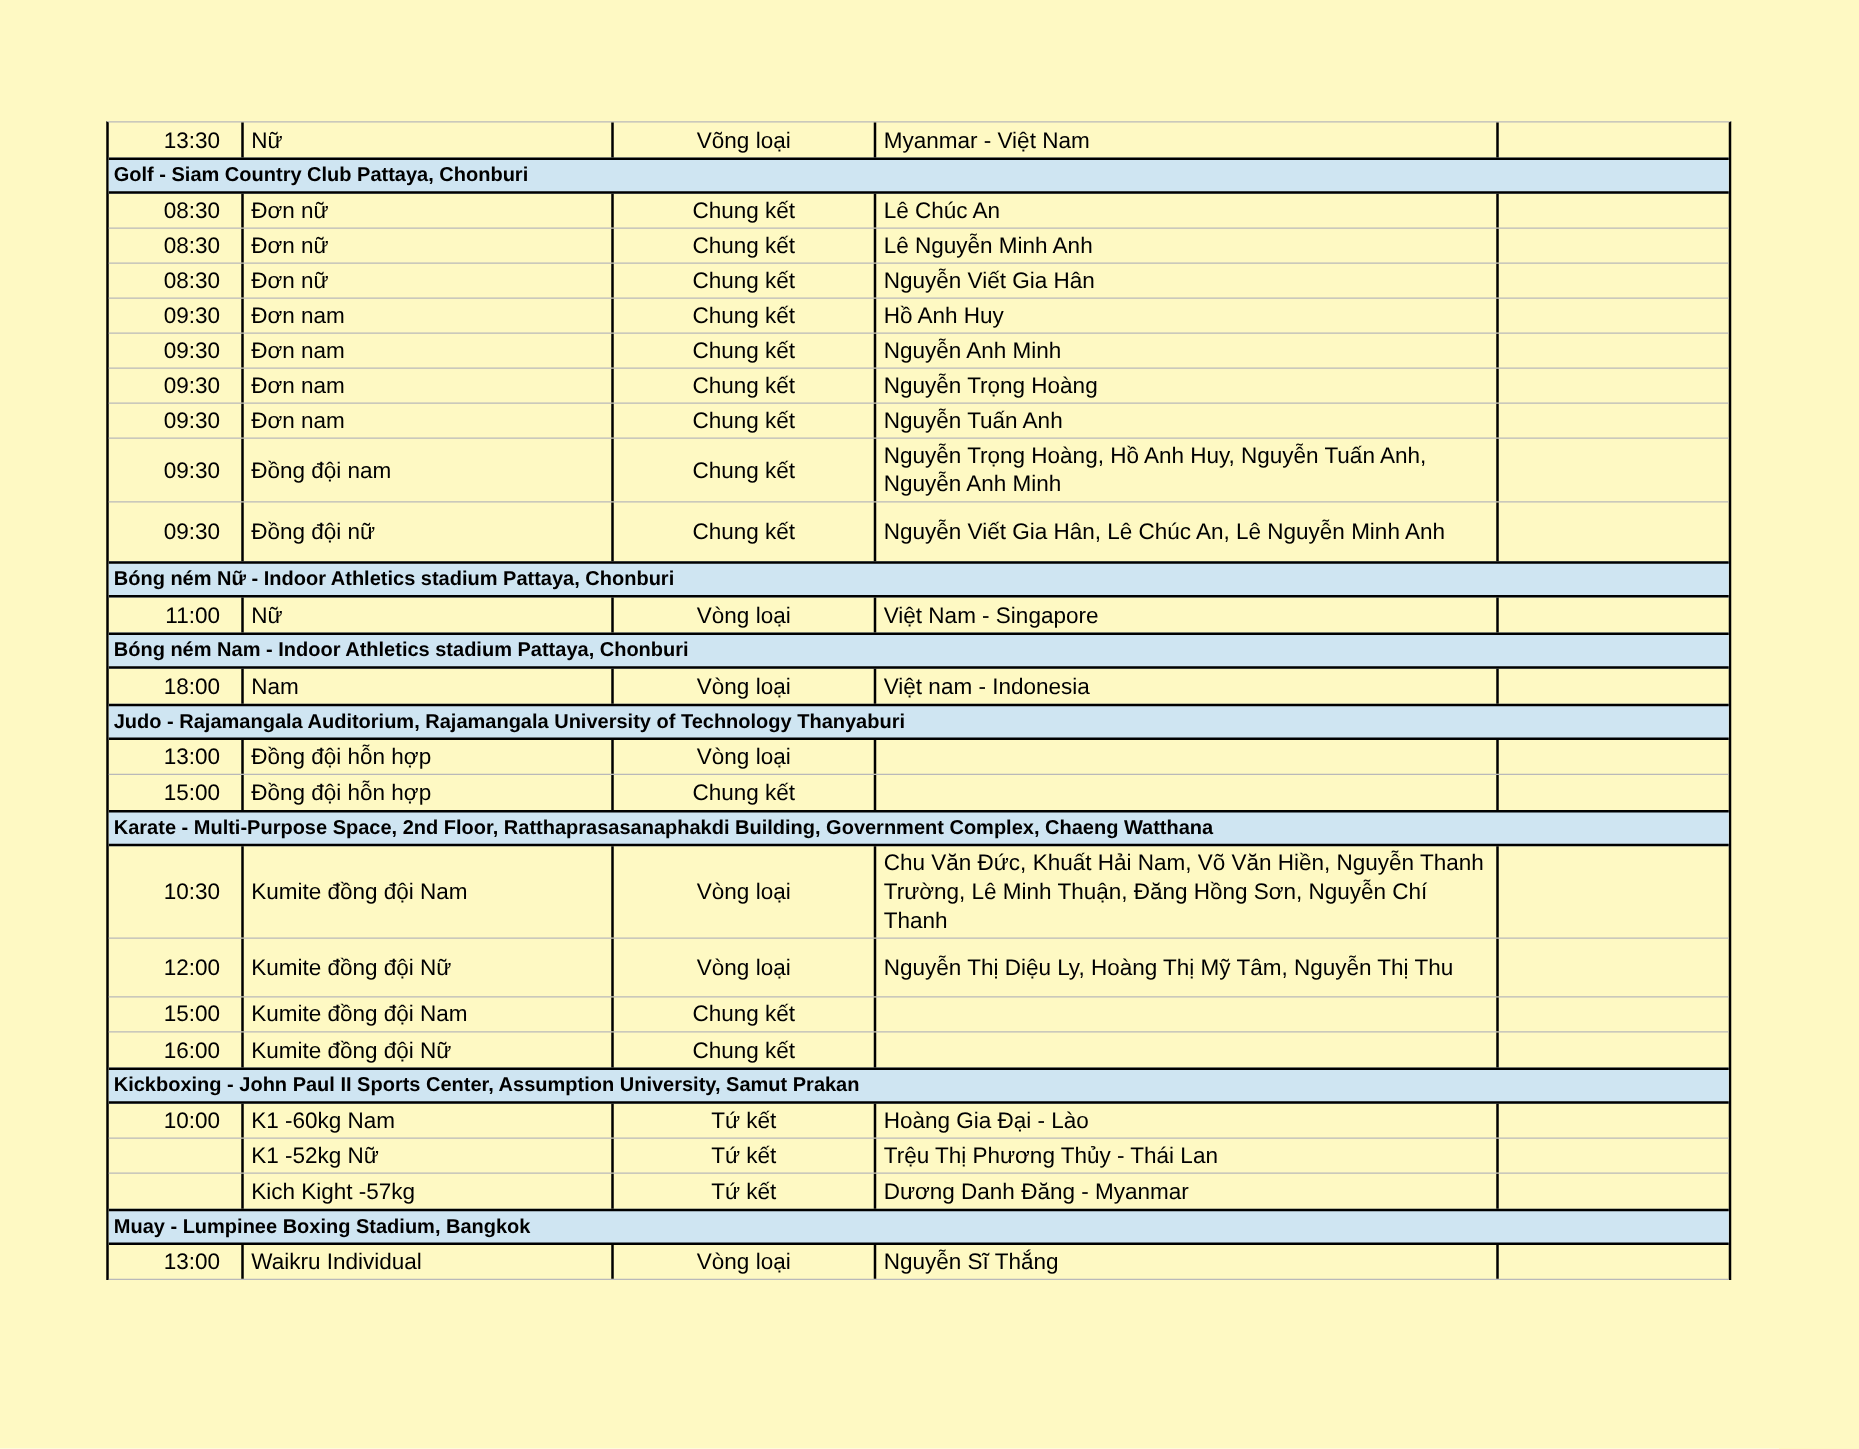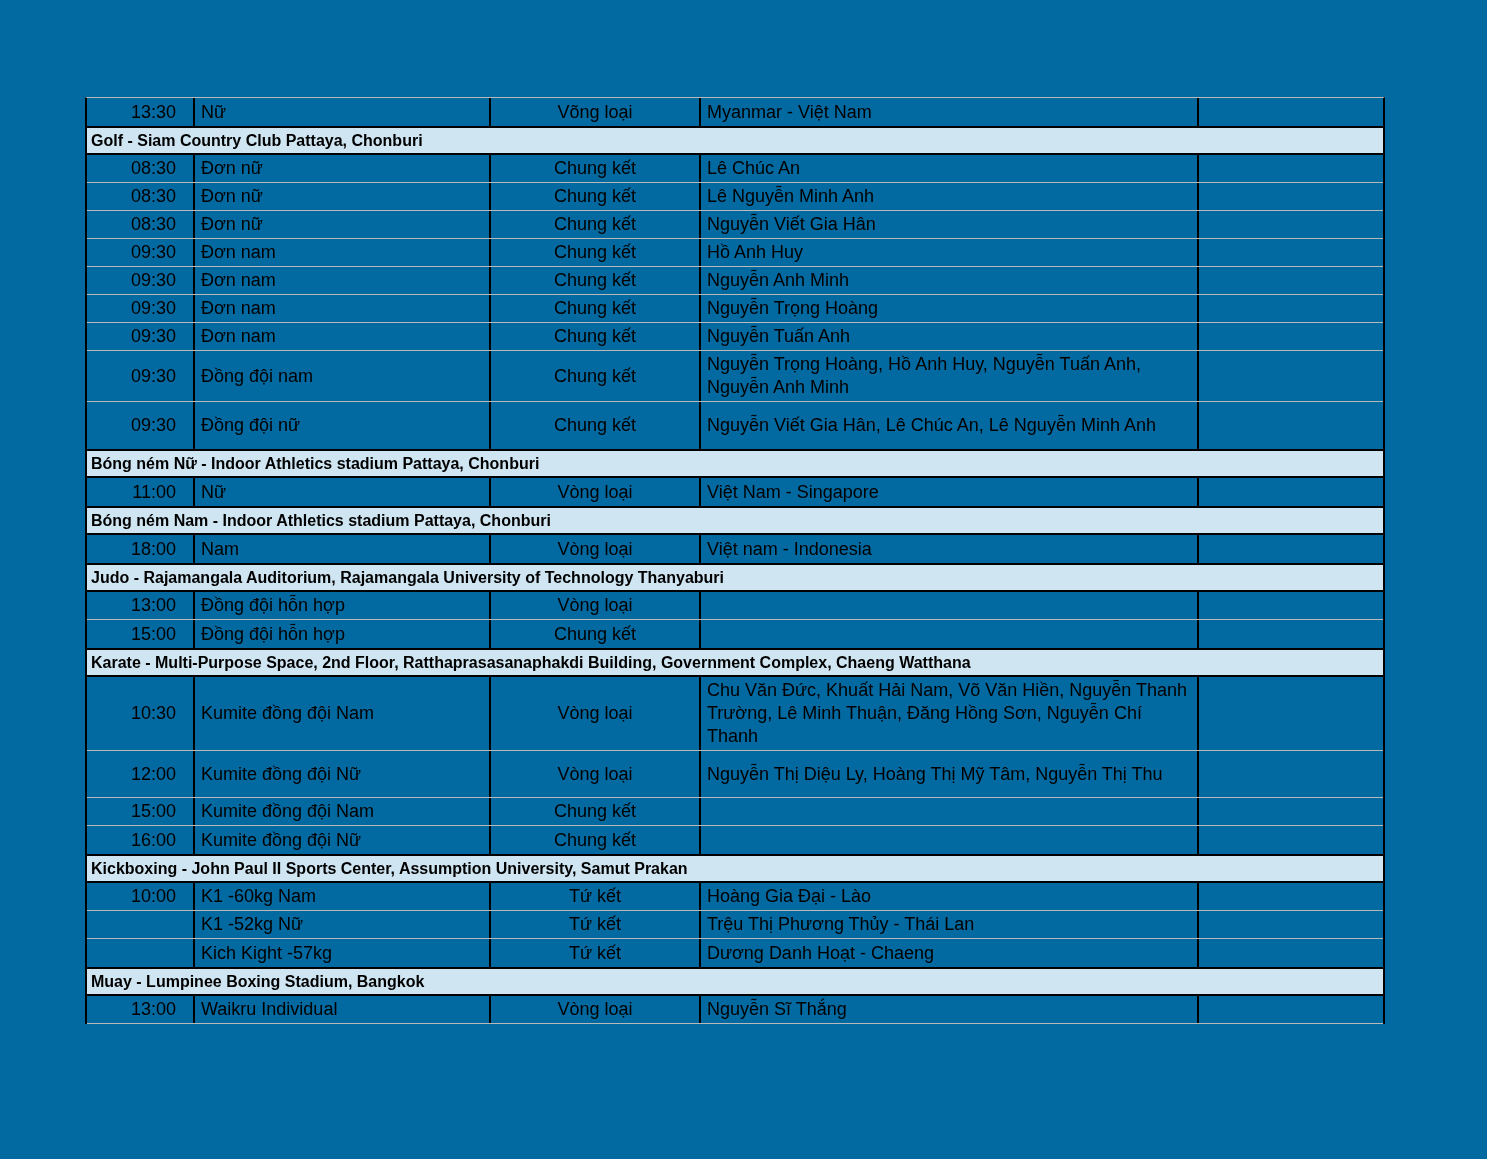--- a/index.html
+++ b/index.html
@@ -4,21 +4,21 @@
 <style>
   html, body {
     margin: 0;
     padding: 0;
     background: #ffffff;
   }
   .page {
     position: relative;
     width: 1487px;
     height: 1159px;
-    background: #0369a1;
+    background: #fef9c3;
     font-family: "Liberation Sans", "DejaVu Sans", sans-serif;
     color: #000000;
     overflow: hidden;
   }
   .schedule-table {
     position: absolute;
     left: 85px;
     top: 97px;
     width: 1300px;
     box-sizing: border-box;
@@ -242,21 +242,21 @@
     <div class="cell c-time"></div>
     <div class="cell c-event">K1 -52kg Nữ</div>
     <div class="cell c-round">Tứ kết</div>
     <div class="cell c-participants">Trệu Thị Phương Thủy - Thái Lan</div>
     <div class="cell c-empty"></div>
   </div>
       <div class="row event-row no-bottom">
     <div class="cell c-time"></div>
     <div class="cell c-event">Kich Kight -57kg</div>
     <div class="cell c-round">Tứ kết</div>
-    <div class="cell c-participants">Dương Danh Hoạt - Chaeng</div>
+    <div class="cell c-participants">Dương Danh Đăng - Myanmar</div>
     <div class="cell c-empty"></div>
   </div>
       <div class="row section-row">
     <div class="section-title">Muay - Lumpinee Boxing Stadium, Bangkok</div>
   </div>
       <div class="row event-row">
     <div class="cell c-time">13:00</div>
     <div class="cell c-event">Waikru Individual</div>
     <div class="cell c-round">Vòng loại</div>
     <div class="cell c-participants">Nguyễn Sĩ Thắng</div>

